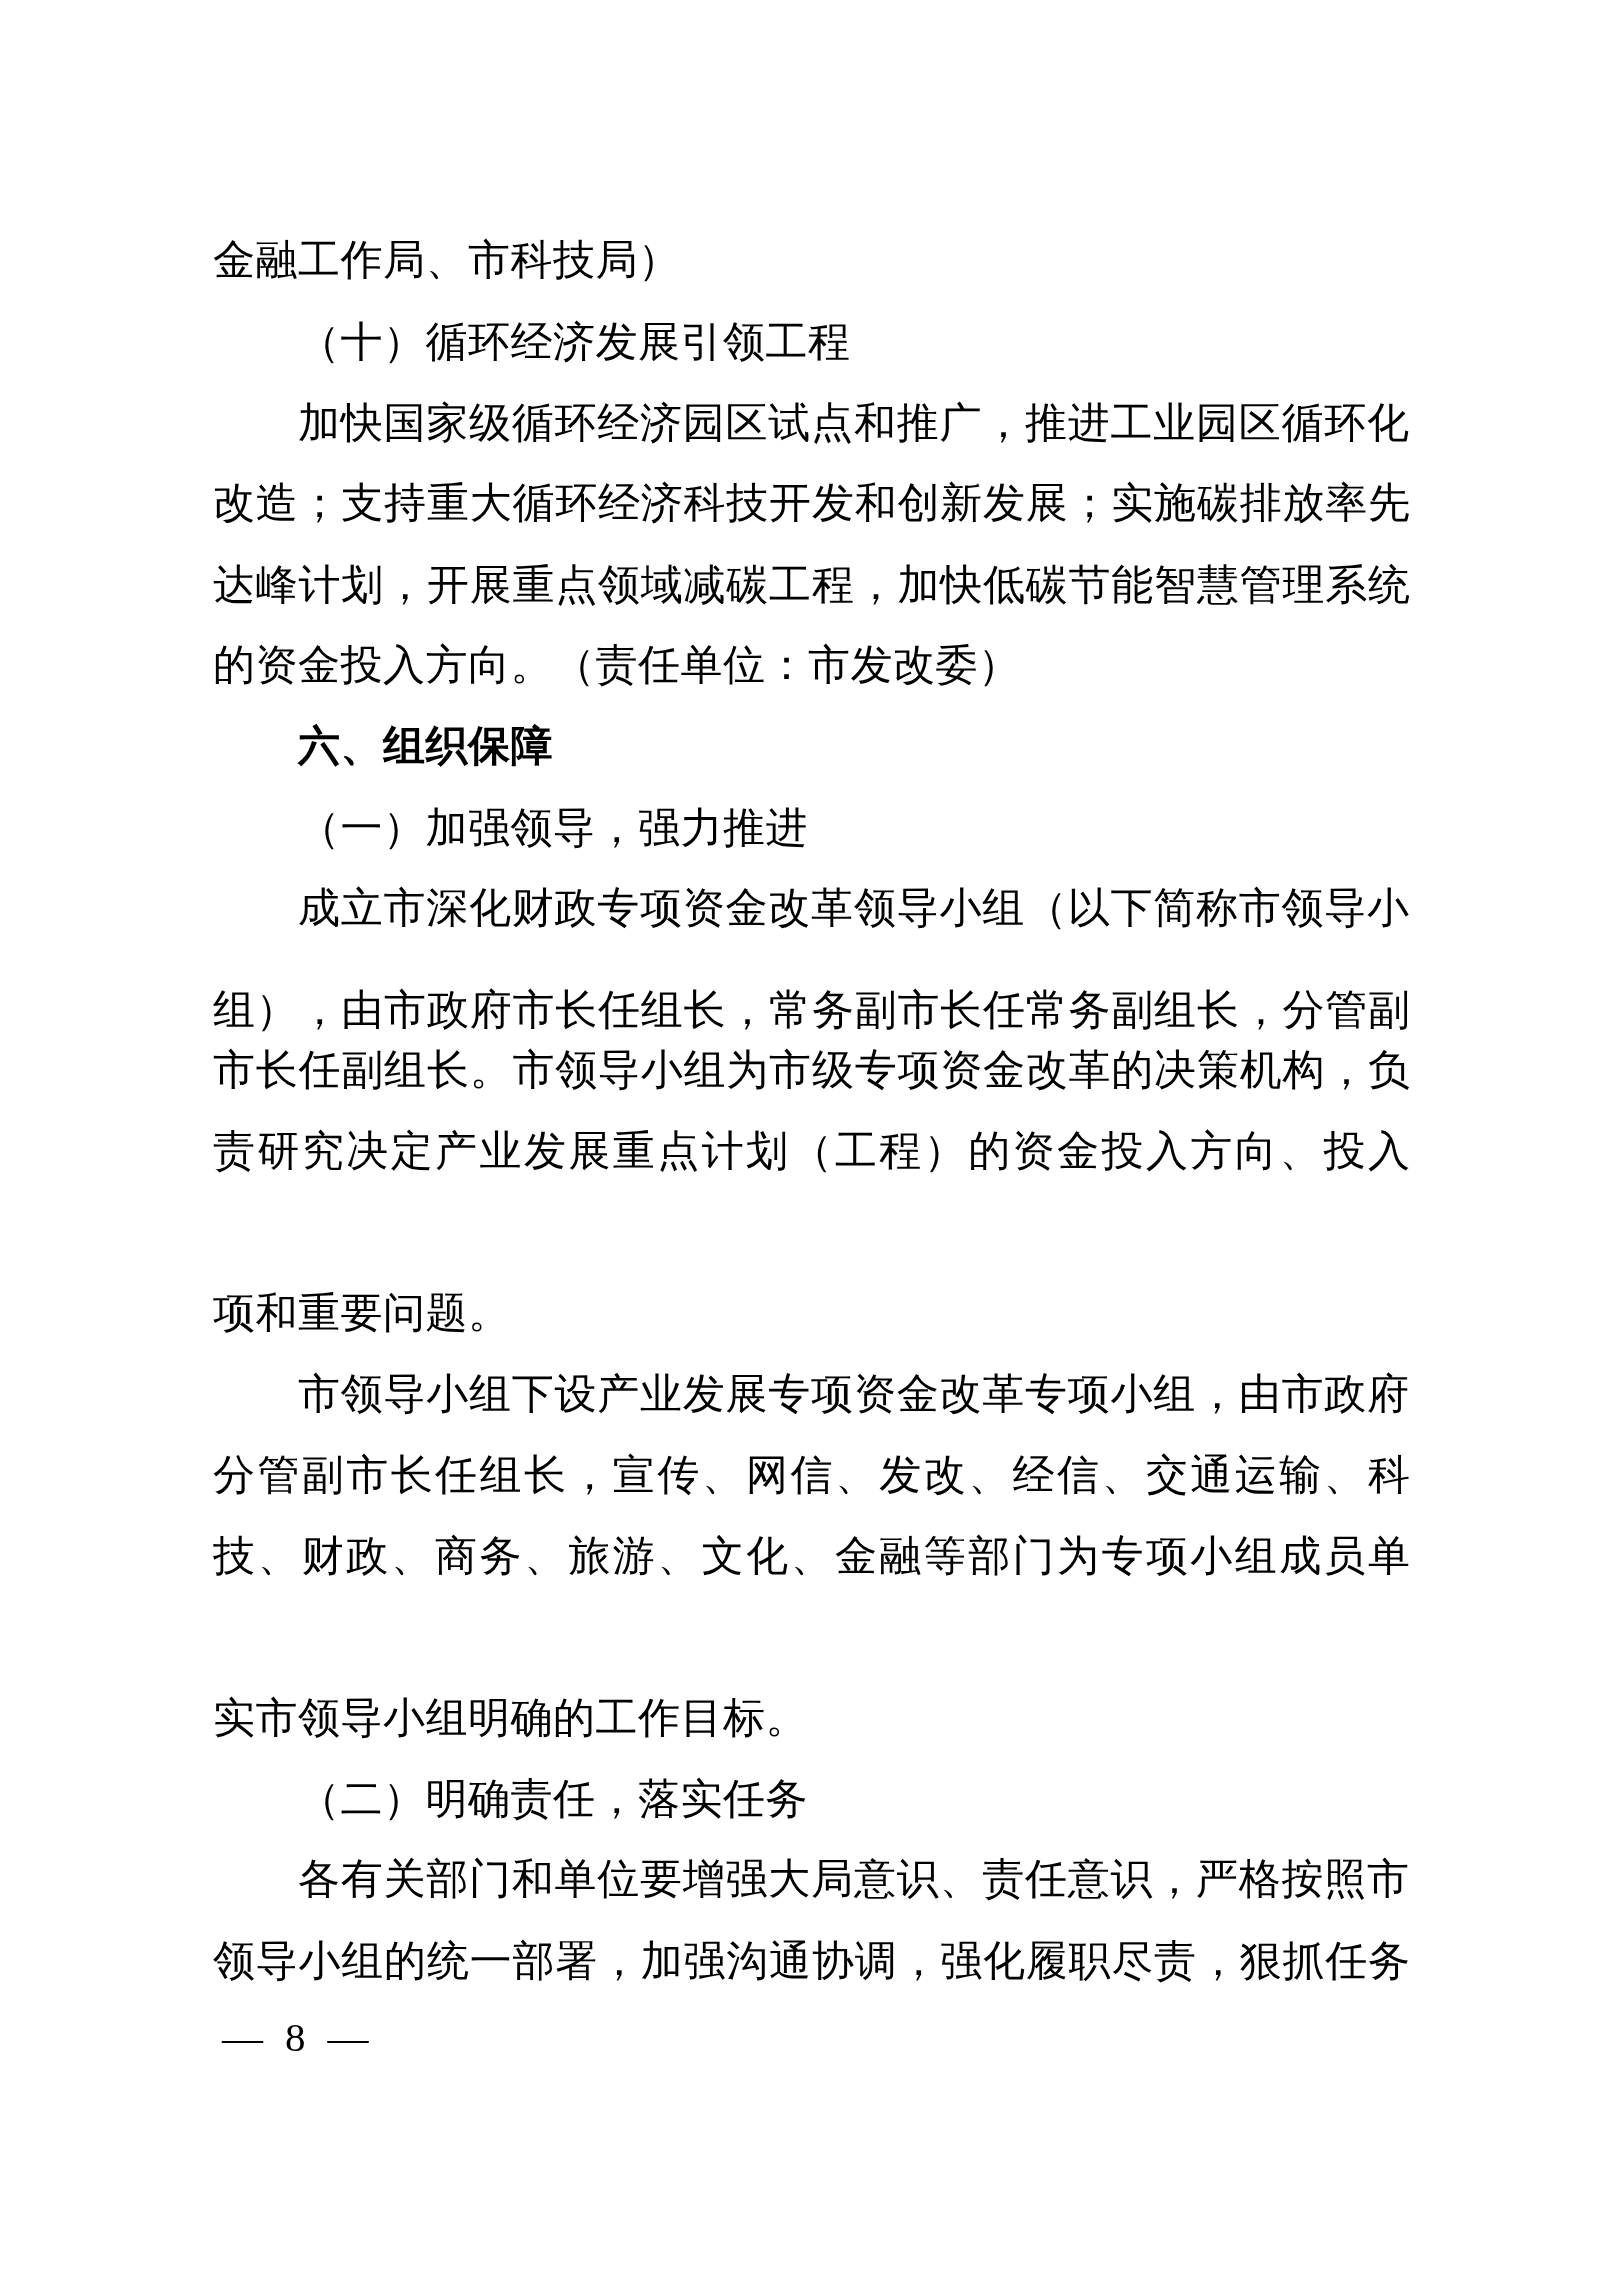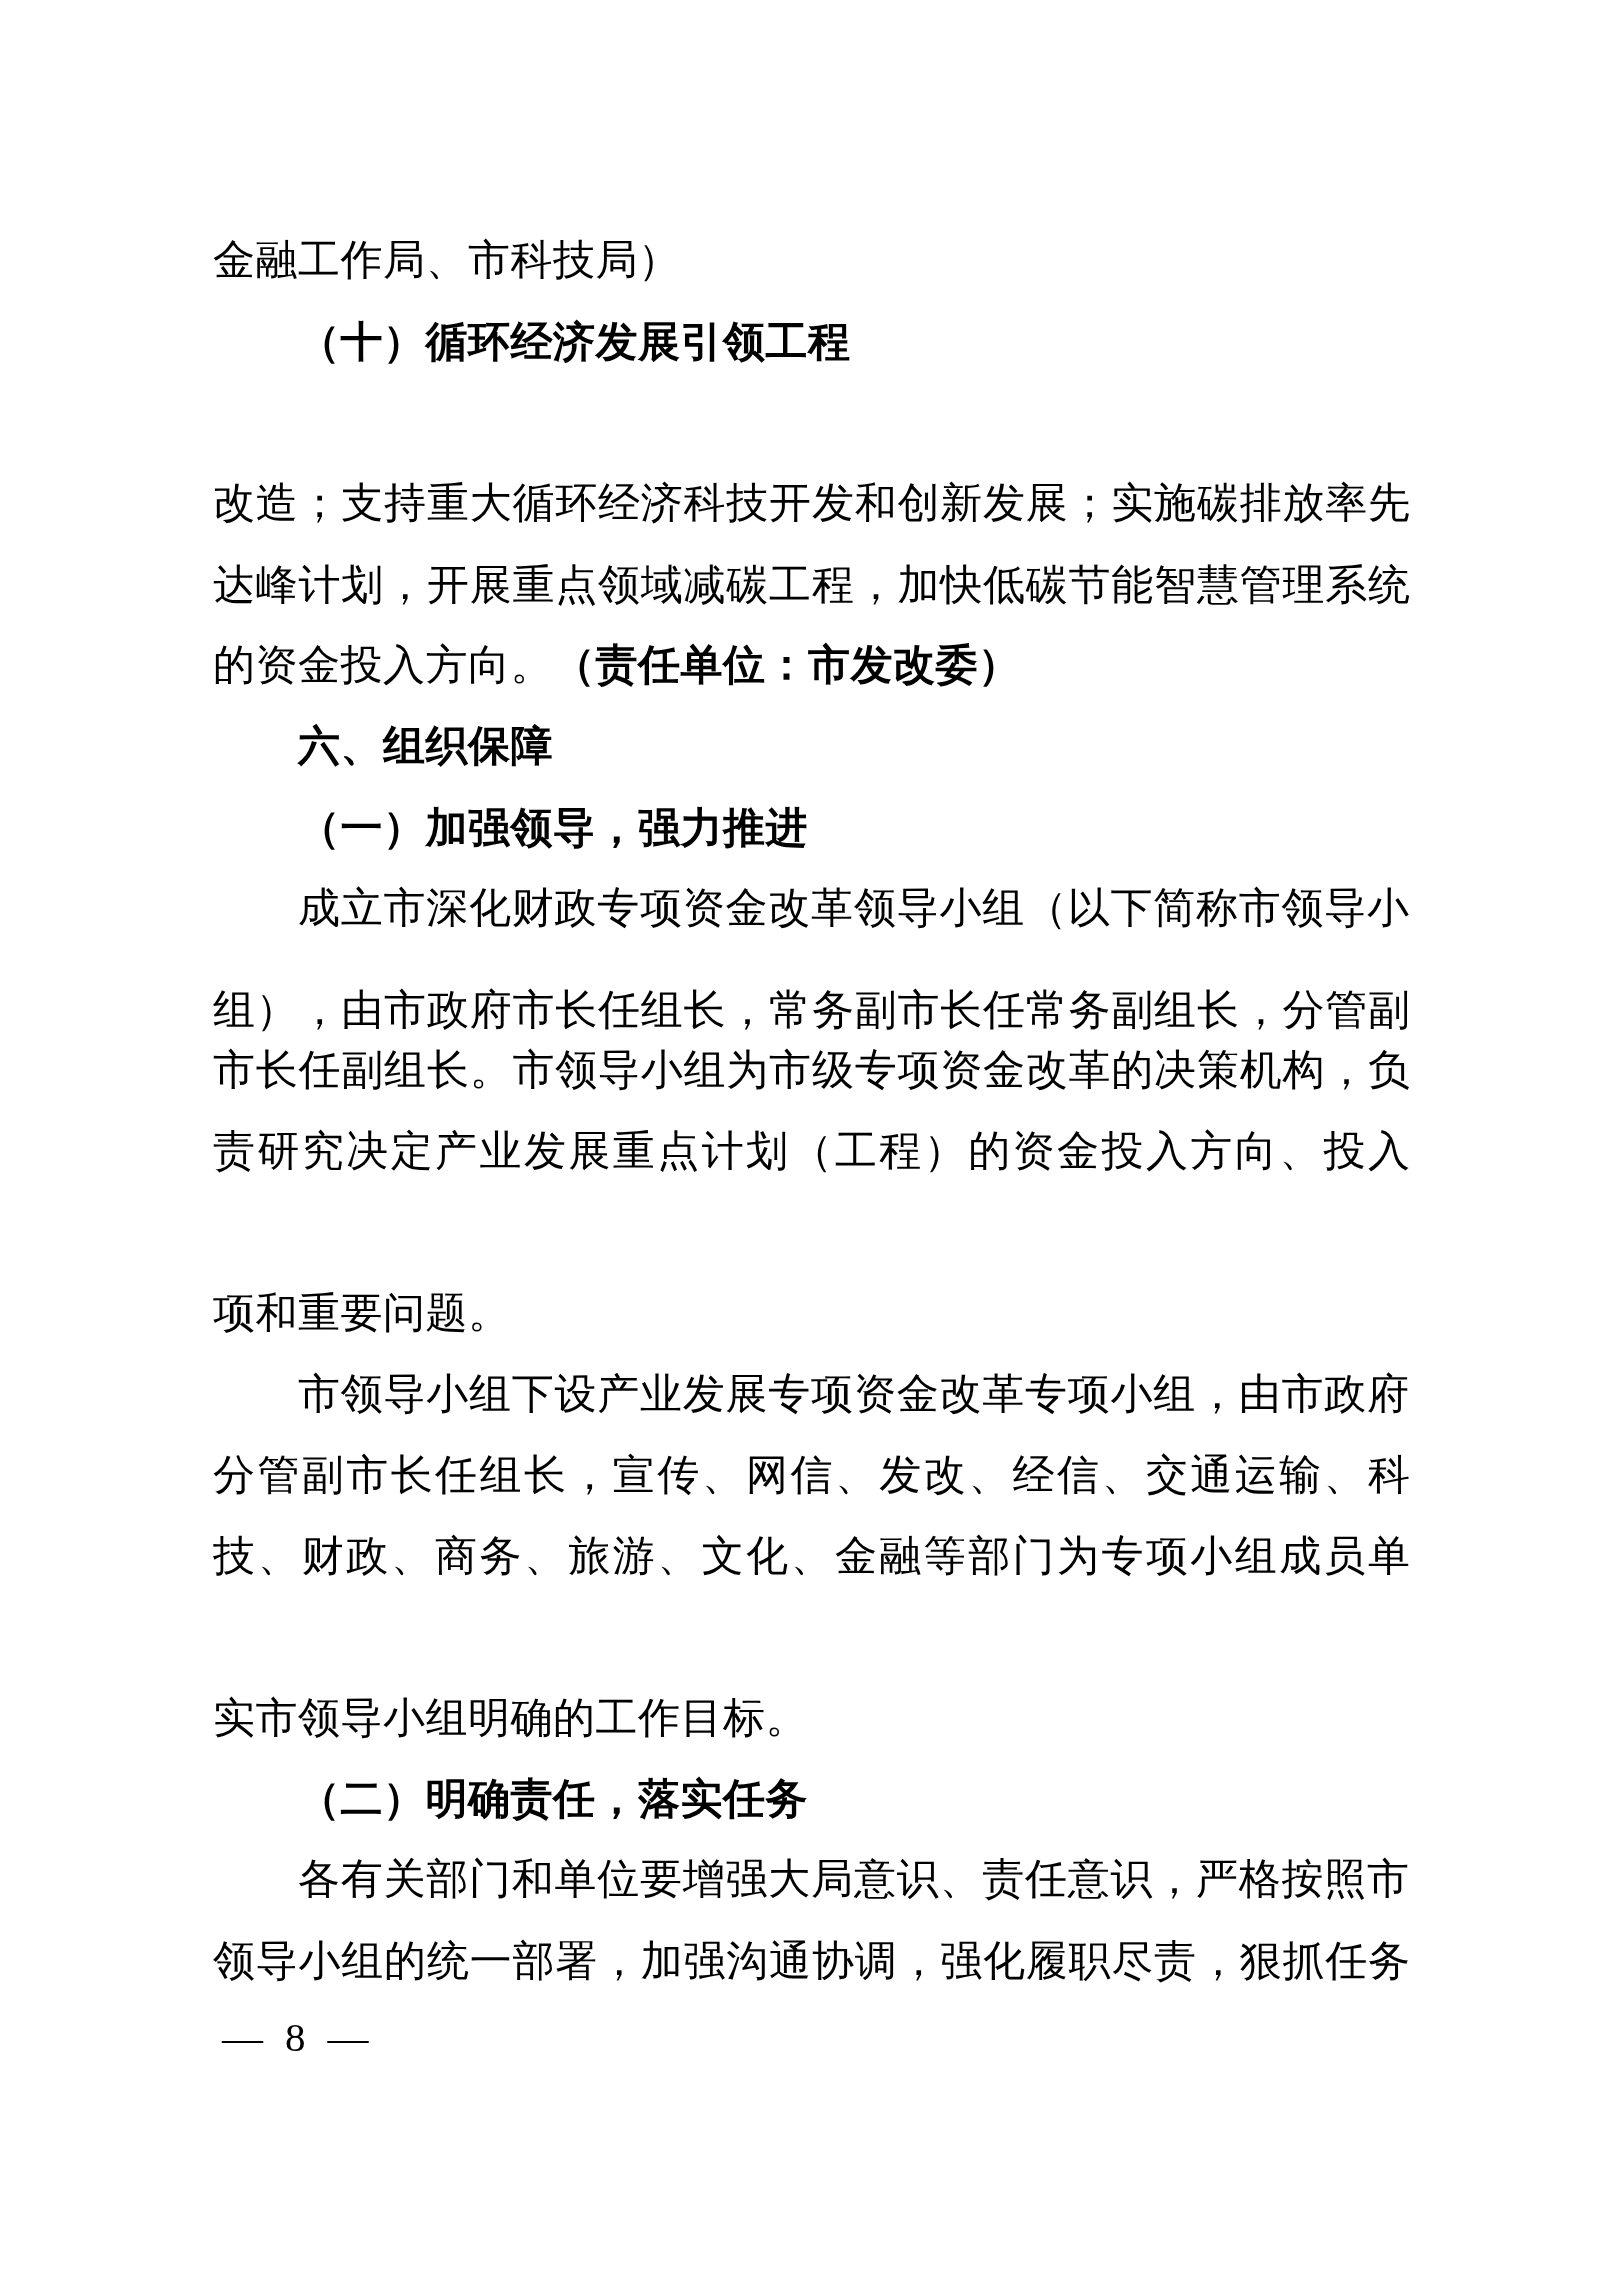--- a/index.html
+++ b/index.html
@@ -40,21 +40,21 @@
     width: 1111px;
     white-space: normal;
     text-align: justify;
     text-align-last: justify;
     letter-spacing: 0;
   }
   
   .s { left: 213px; }
   
   .si { left: 298px; }
-  .bold { font-weight: bold; }
+  .bold { font-weight: normal; }
   .hei {
     font-family: Liberation Serif, serif;
     font-weight: bold;
   }
   .footer {
     position: absolute;
     left: 222px;
     top: 2015px;
     font-size: 41px;
     line-height: 45px;
@@ -64,20 +64,21 @@
 </style>
 </head>
 <body>
 
 <div class="page">
 
   <div class="line s" style="top:238px">金融工作局、市科技局）</div>
 
   <div class="line si bold" style="top:320px">（十）循环经济发展引领工程</div>
 
+  <div class="line ji" style="top:401px">加快国家级循环经济园区试点和推广，推进工业园区循环化</div>
   <div class="line j" style="top:481px">改造；支持重大循环经济科技开发和创新发展；实施碳排放率先</div>
   <div class="line j" style="top:563px">达峰计划，开展重点领域减碳工程，加快低碳节能智慧管理系统</div>
 
   <div class="line s" style="top:643px">
     <span>的资金投入方向。</span><span class="bold">（责任单位：市发改委）</span>
   </div>
 
   <div class="line si hei" style="top:724px">六、组织保障</div>
 
   <div class="line si bold" style="top:806px">（一）加强领导，强力推进</div>

